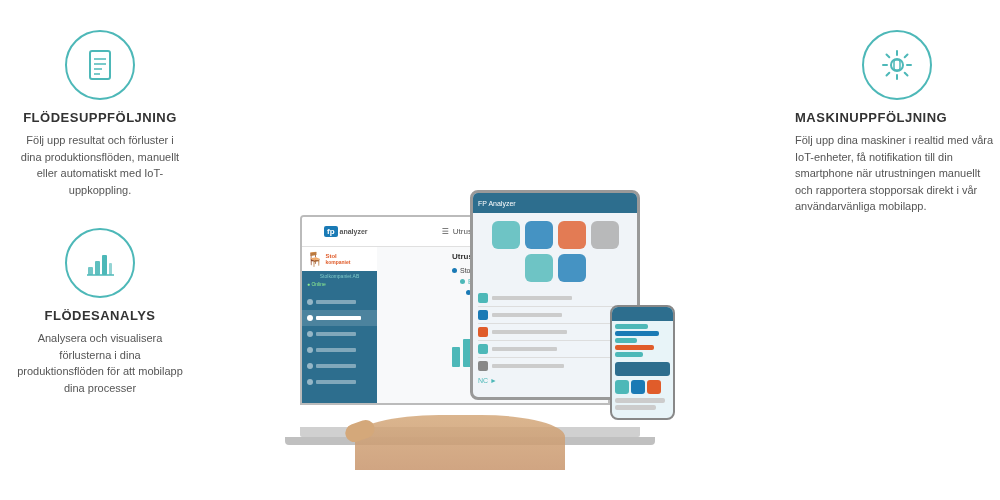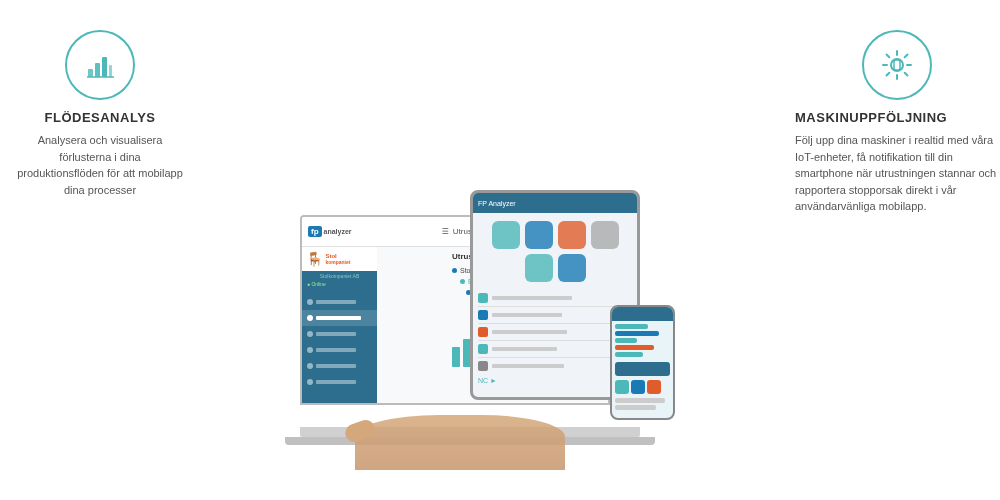--- a/index.html
+++ b/index.html
@@ -141,21 +141,21 @@
       overflow: hidden;
     }
     
     .mock-header {
       width: 100%;
       height: 30px;
       background: #fff;
       border-bottom: 1px solid #e0e0e0;
       display: flex;
       align-items: center;
-      padding: 0 6px;
+      padding: 0 22px;
       gap: 8px;
     }
     .fp-logo {
       font-size: 10px;
       font-weight: bold;
       color: #1a7ab5;
     }
     .fp-logo span {
       color: #e05c2a;
     }
@@ -274,20 +274,34 @@
       height: calc(100% - 30px);
     }
   </style>
 </head>
 <body>
 
 <div class="container">
 
   <div class="left-col">
 
+    <div class="feature-block">
+      <div class="teal-icon-circle feature-icon">
+
+        <svg width="36" height="36" viewBox="0 0 36 36" fill="none" xmlns="http://www.w3.org/2000/svg">
+          <rect x="8" y="4" width="20" height="28" rx="2" stroke="#4db8b8" stroke-width="2" fill="none"></rect>
+          <line x1="12" y1="12" x2="24" y2="12" stroke="#4db8b8" stroke-width="1.5"></line>
+          <line x1="12" y1="17" x2="24" y2="17" stroke="#4db8b8" stroke-width="1.5"></line>
+          <line x1="12" y1="22" x2="20" y2="22" stroke="#4db8b8" stroke-width="1.5"></line>
+          <line x1="12" y1="27" x2="18" y2="27" stroke="#4db8b8" stroke-width="1.5"></line>
+        </svg>
+      </div>
+      <div class="feature-title">FLÖDESUPPFÖLJNING</div>
+      <div class="feature-desc">Följ upp resultat och förluster i dina produktionsflöden, manuellt eller automatiskt med IoT-uppkoppling.</div>
+    </div>
 
     <div class="feature-block">
       <div class="teal-icon-circle feature-icon">
 
         <svg width="36" height="36" viewBox="0 0 36 36" fill="none" xmlns="http://www.w3.org/2000/svg">
           <rect x="6" y="22" width="5" height="8" rx="1" fill="#4db8b8" opacity="0.8"></rect>
           <rect x="13" y="16" width="5" height="14" rx="1" fill="#4db8b8" opacity="0.9"></rect>
           <rect x="20" y="10" width="5" height="20" rx="1" fill="#4db8b8"></rect>
           <rect x="27" y="18" width="3" height="12" rx="1" fill="#4db8b8" opacity="0.6"></rect>
           <line x1="5" y1="30" x2="32" y2="30" stroke="#4db8b8" stroke-width="1.5"></line>
@@ -476,18 +490,18 @@
     <div class="right-feature">
       <div class="icon-wrap teal-icon-circle" style="width:70px; height:70px; margin-bottom:10px; align-self:center;">
 
         <svg width="38" height="38" viewBox="0 0 38 38" fill="none" xmlns="http://www.w3.org/2000/svg">
           <circle cx="19" cy="19" r="6" stroke="#4db8b8" stroke-width="2" fill="none"></circle>
           <path d="M19 5v4M19 29v4M5 19h4M29 19h4M8.5 8.5l2.8 2.8M26.7 26.7l2.8 2.8M8.5 29.5l2.8-2.8M26.7 11.3l2.8-2.8" stroke="#4db8b8" stroke-width="2" stroke-linecap="round"></path>
           <rect x="16" y="14" width="6" height="10" rx="2" stroke="#4db8b8" stroke-width="1.5" fill="none"></rect>
         </svg>
       </div>
       <div class="feature-title" style="text-align:left; margin-bottom:7px;">MASKINUPPFÖLJNING</div>
-      <div class="feature-desc" style="text-align:left; font-size:11px; color:#555; line-height:1.5;">Följ upp dina maskiner i realtid med våra IoT-enheter, få notifikation till din smartphone när utrustningen stannar och rapportera stopporsak direkt i vår användarvänliga mobilapp.</div>
+      <div class="feature-desc" style="text-align:left; font-size:11px; color:#555; line-height:1.5;">Följ upp dina maskiner i realtid med våra IoT-enheter, få notifikation till din smartphone när utrustningen manuellt och rapportera stopporsak direkt i vår användarvänliga mobilapp.</div>
     </div>
 
   </div>
 
 </div>
 
 </body></html>

